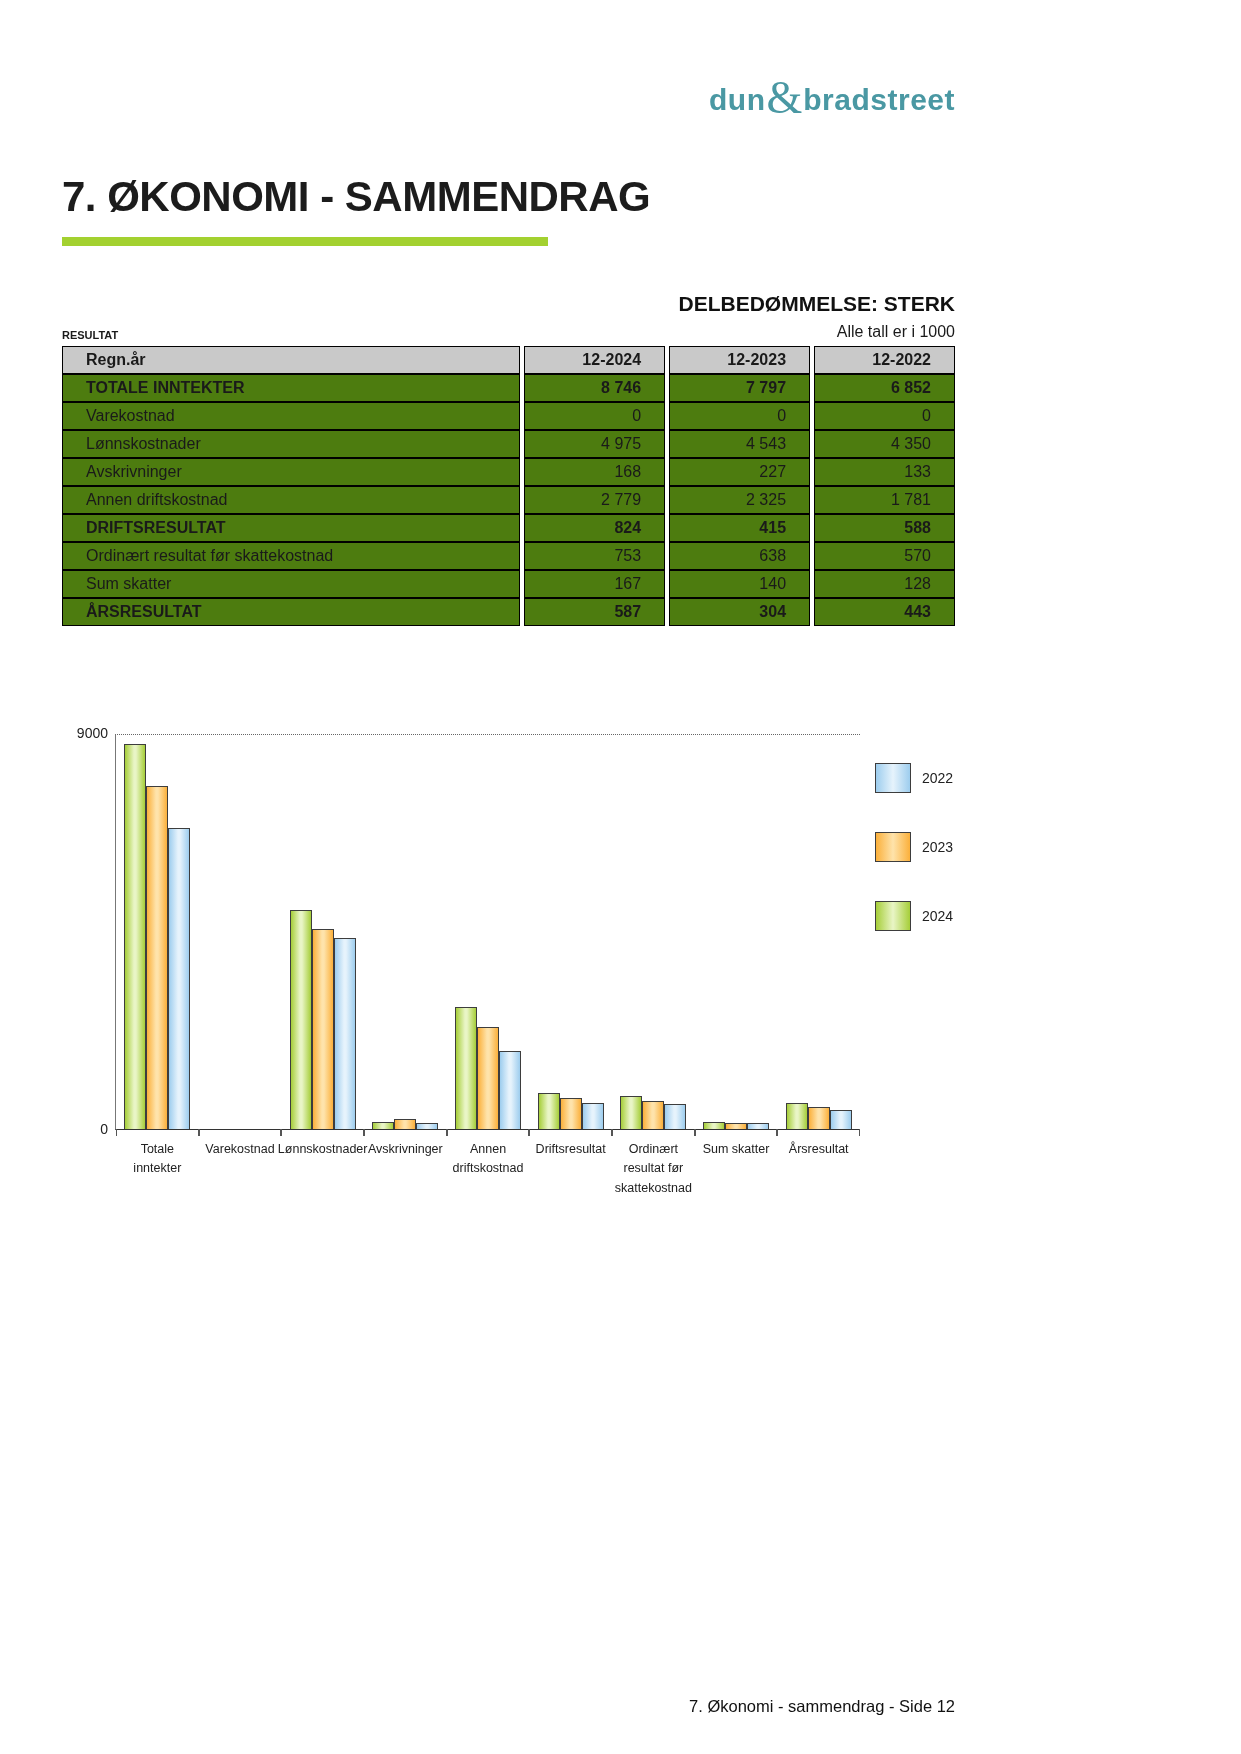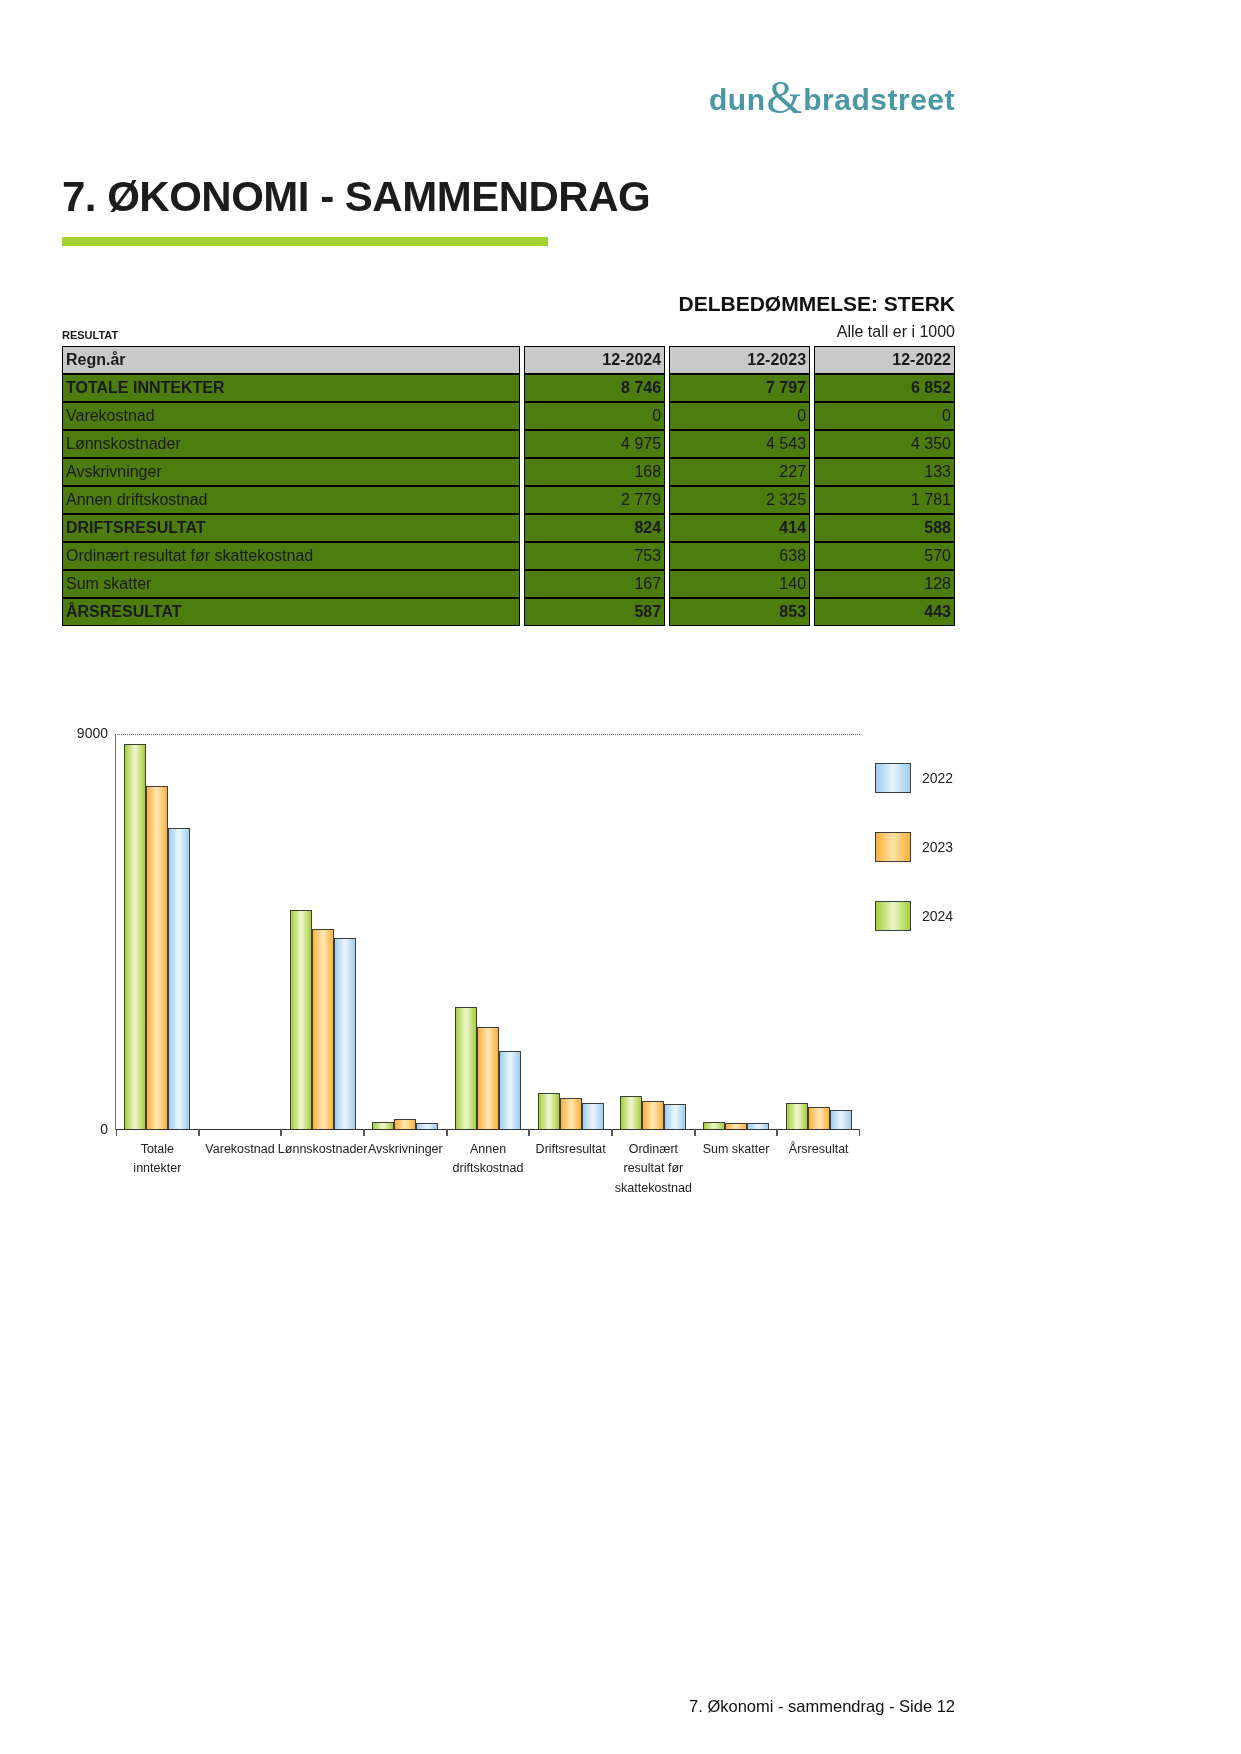--- a/index.html
+++ b/index.html
@@ -33,21 +33,21 @@
   .caption-right { font-size: 16px; }
 
   
   table.fin {
     width: calc(100% + 8px);
     margin: 5px -4px 0;
     border-collapse: separate;
     border-spacing: 4px 0;
     font-size: 16px;
   }
-  table.fin th, table.fin td { border: 1px solid #000; padding: 4px 3px; height: 28px; vertical-align: middle; }
+  table.fin th, table.fin td { border: 1px solid #000; padding: 4px 23px; height: 28px; vertical-align: middle; }
   table.fin th { background: #c9c9c9; font-weight: 700; text-align: right; }
   table.fin th.col-label { text-align: left; width: 52%; }
   table.fin th.col-num, table.fin td.col-num { width: 16%; text-align: right; }
   table.fin td { background: #4d7c0f; }
   tr.bold-row td { font-weight: 700; }
 
   
   .chart-section { position: relative; margin-top: 108px; height: 480px; }
   .plot {
     position: absolute; left: 53px; top: 0; width: 745px; height: 396px;
@@ -139,39 +139,39 @@
           </tr>
           <tr>
             <td class="col-label">Annen driftskostnad</td>
             <td class="col-num">2 779</td>
             <td class="col-num">2 325</td>
             <td class="col-num">1 781</td>
           </tr>
           <tr class="bold-row">
             <td class="col-label">DRIFTSRESULTAT</td>
             <td class="col-num">824</td>
-            <td class="col-num">414</td>
+            <td class="col-num">415</td>
             <td class="col-num">588</td>
           </tr>
           <tr>
             <td class="col-label">Ordinært resultat før skattekostnad</td>
             <td class="col-num">753</td>
             <td class="col-num">638</td>
             <td class="col-num">570</td>
           </tr>
           <tr>
             <td class="col-label">Sum skatter</td>
             <td class="col-num">167</td>
             <td class="col-num">140</td>
             <td class="col-num">128</td>
           </tr>
           <tr class="bold-row">
             <td class="col-label">ÅRSRESULTAT</td>
             <td class="col-num">587</td>
-            <td class="col-num">853</td>
+            <td class="col-num">304</td>
             <td class="col-num">443</td>
           </tr>
         </tbody>
     </table>
 
     <div class="chart-section">
       <div class="ylabel ylabel-top">9000</div>
       <div class="ylabel ylabel-bottom">0</div>
       <div class="plot">
         <div class="groups" id="chart-groups">

